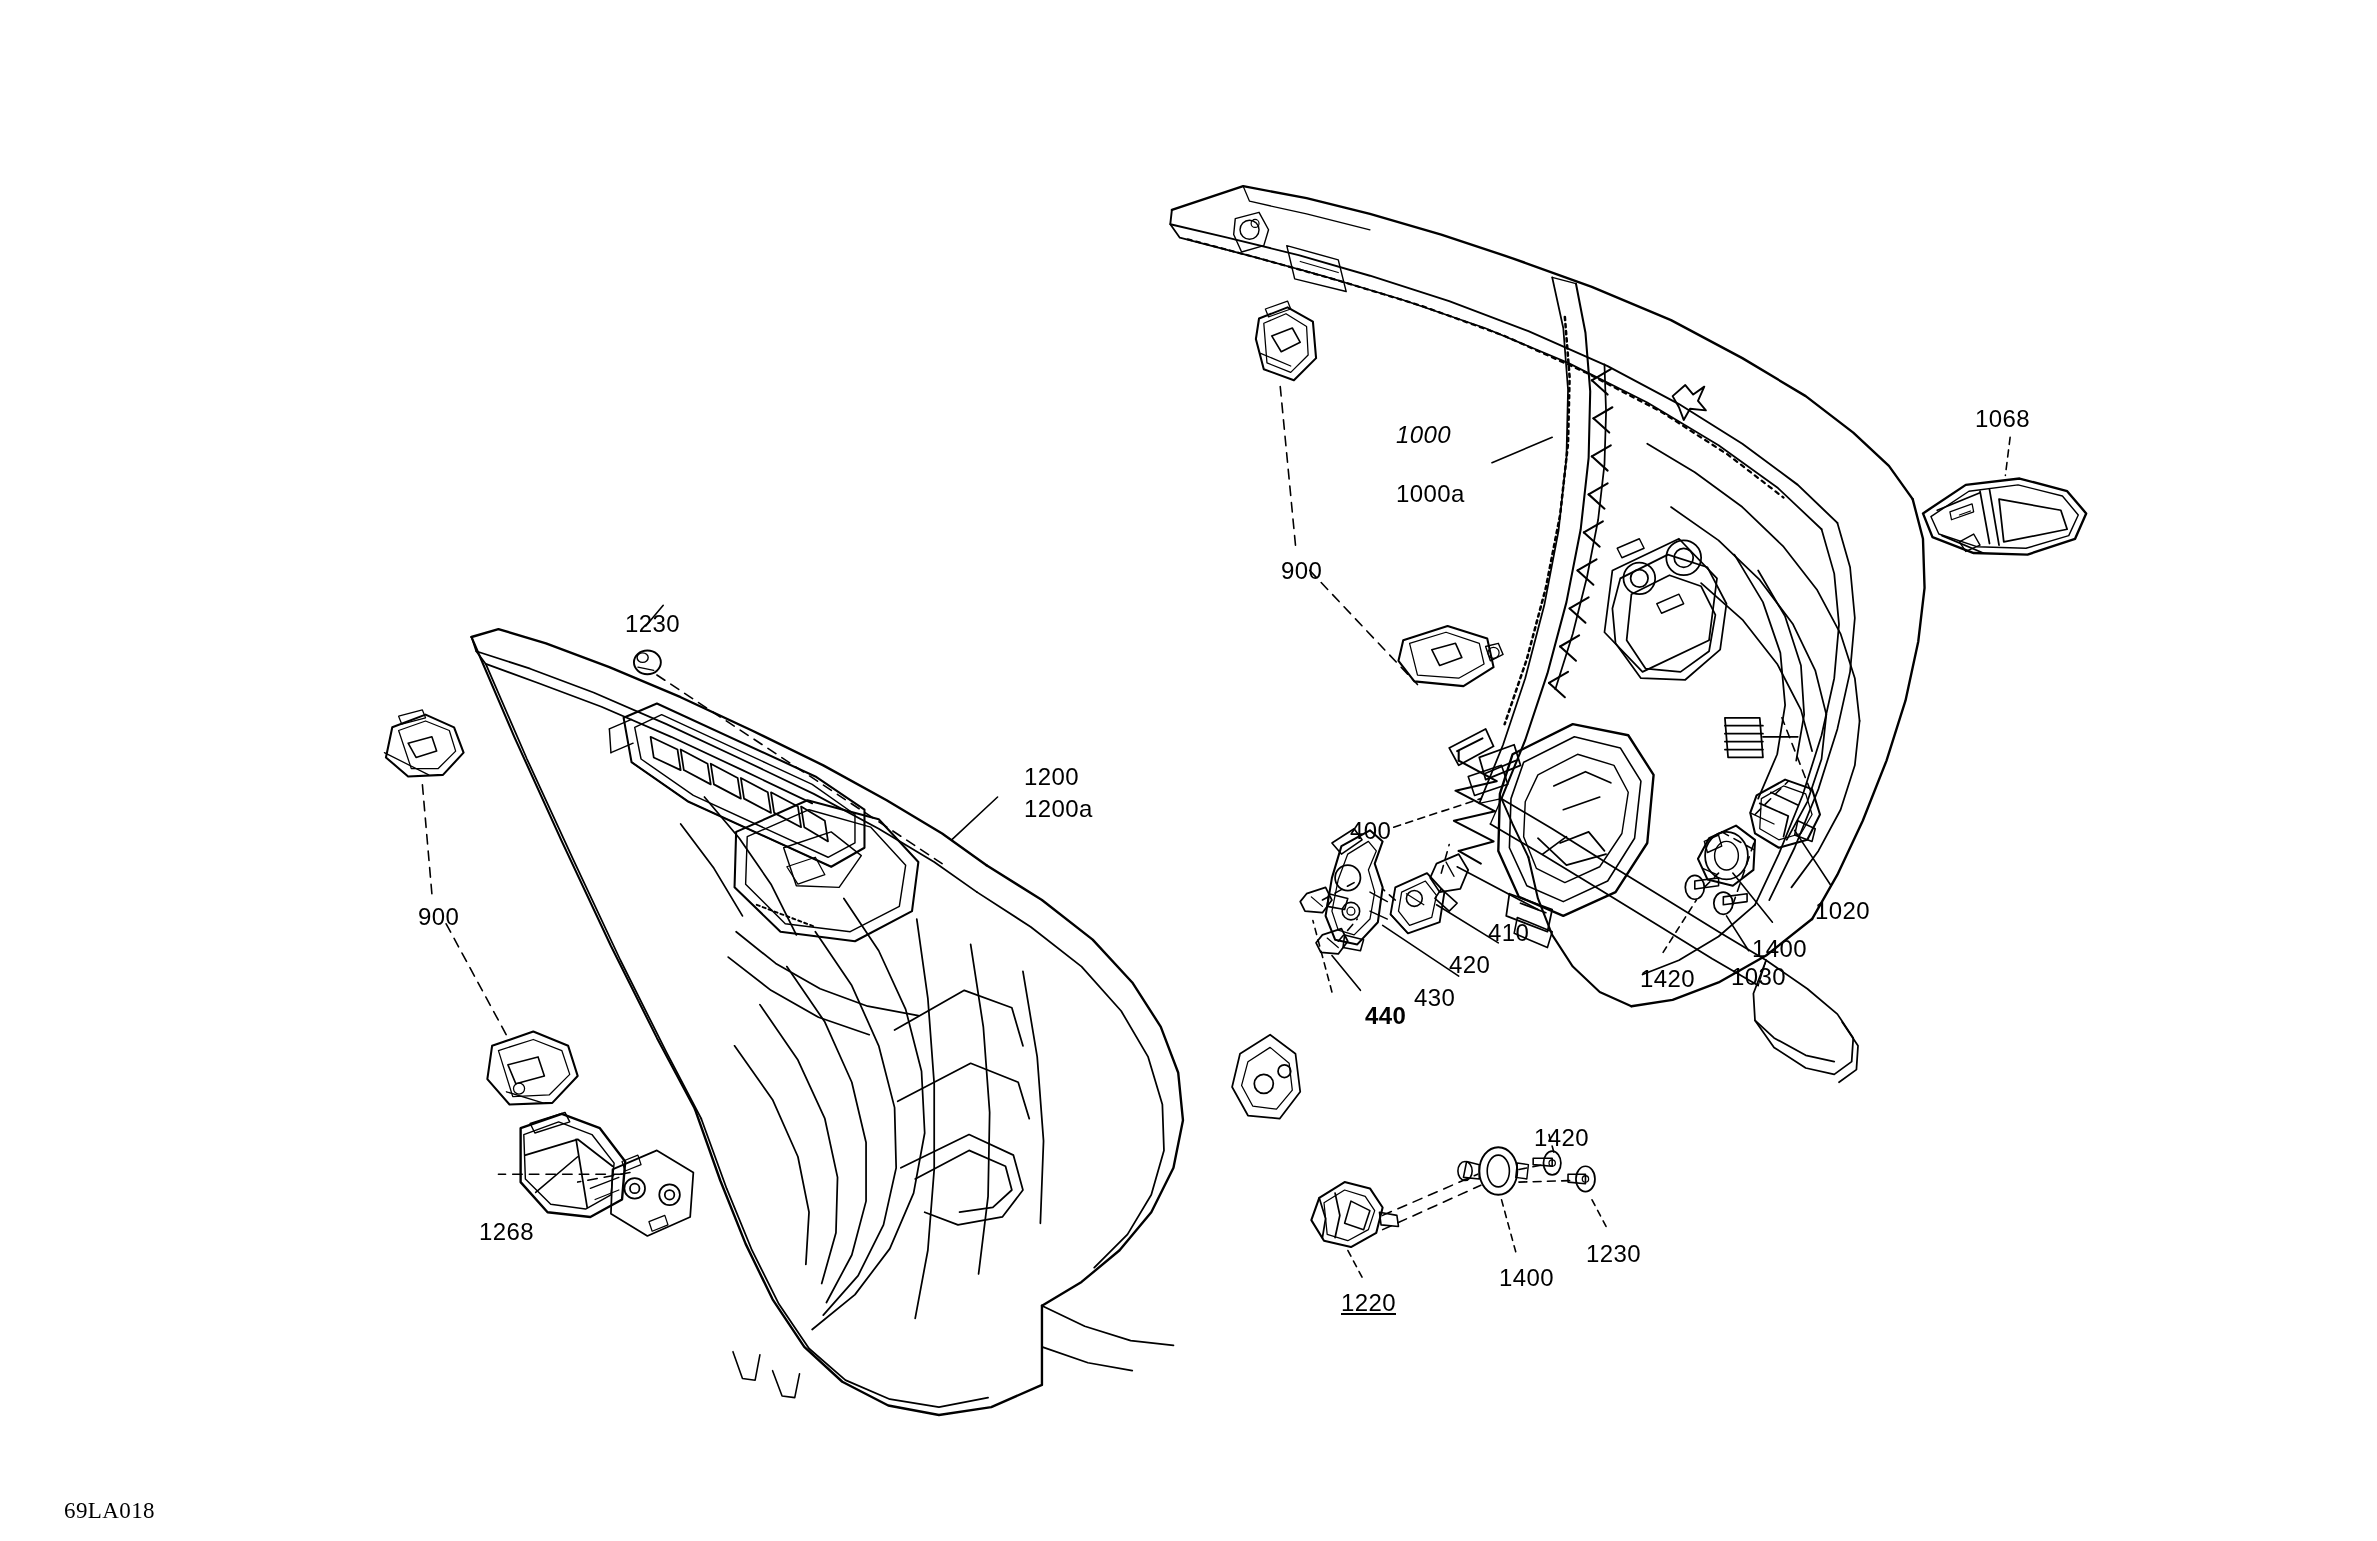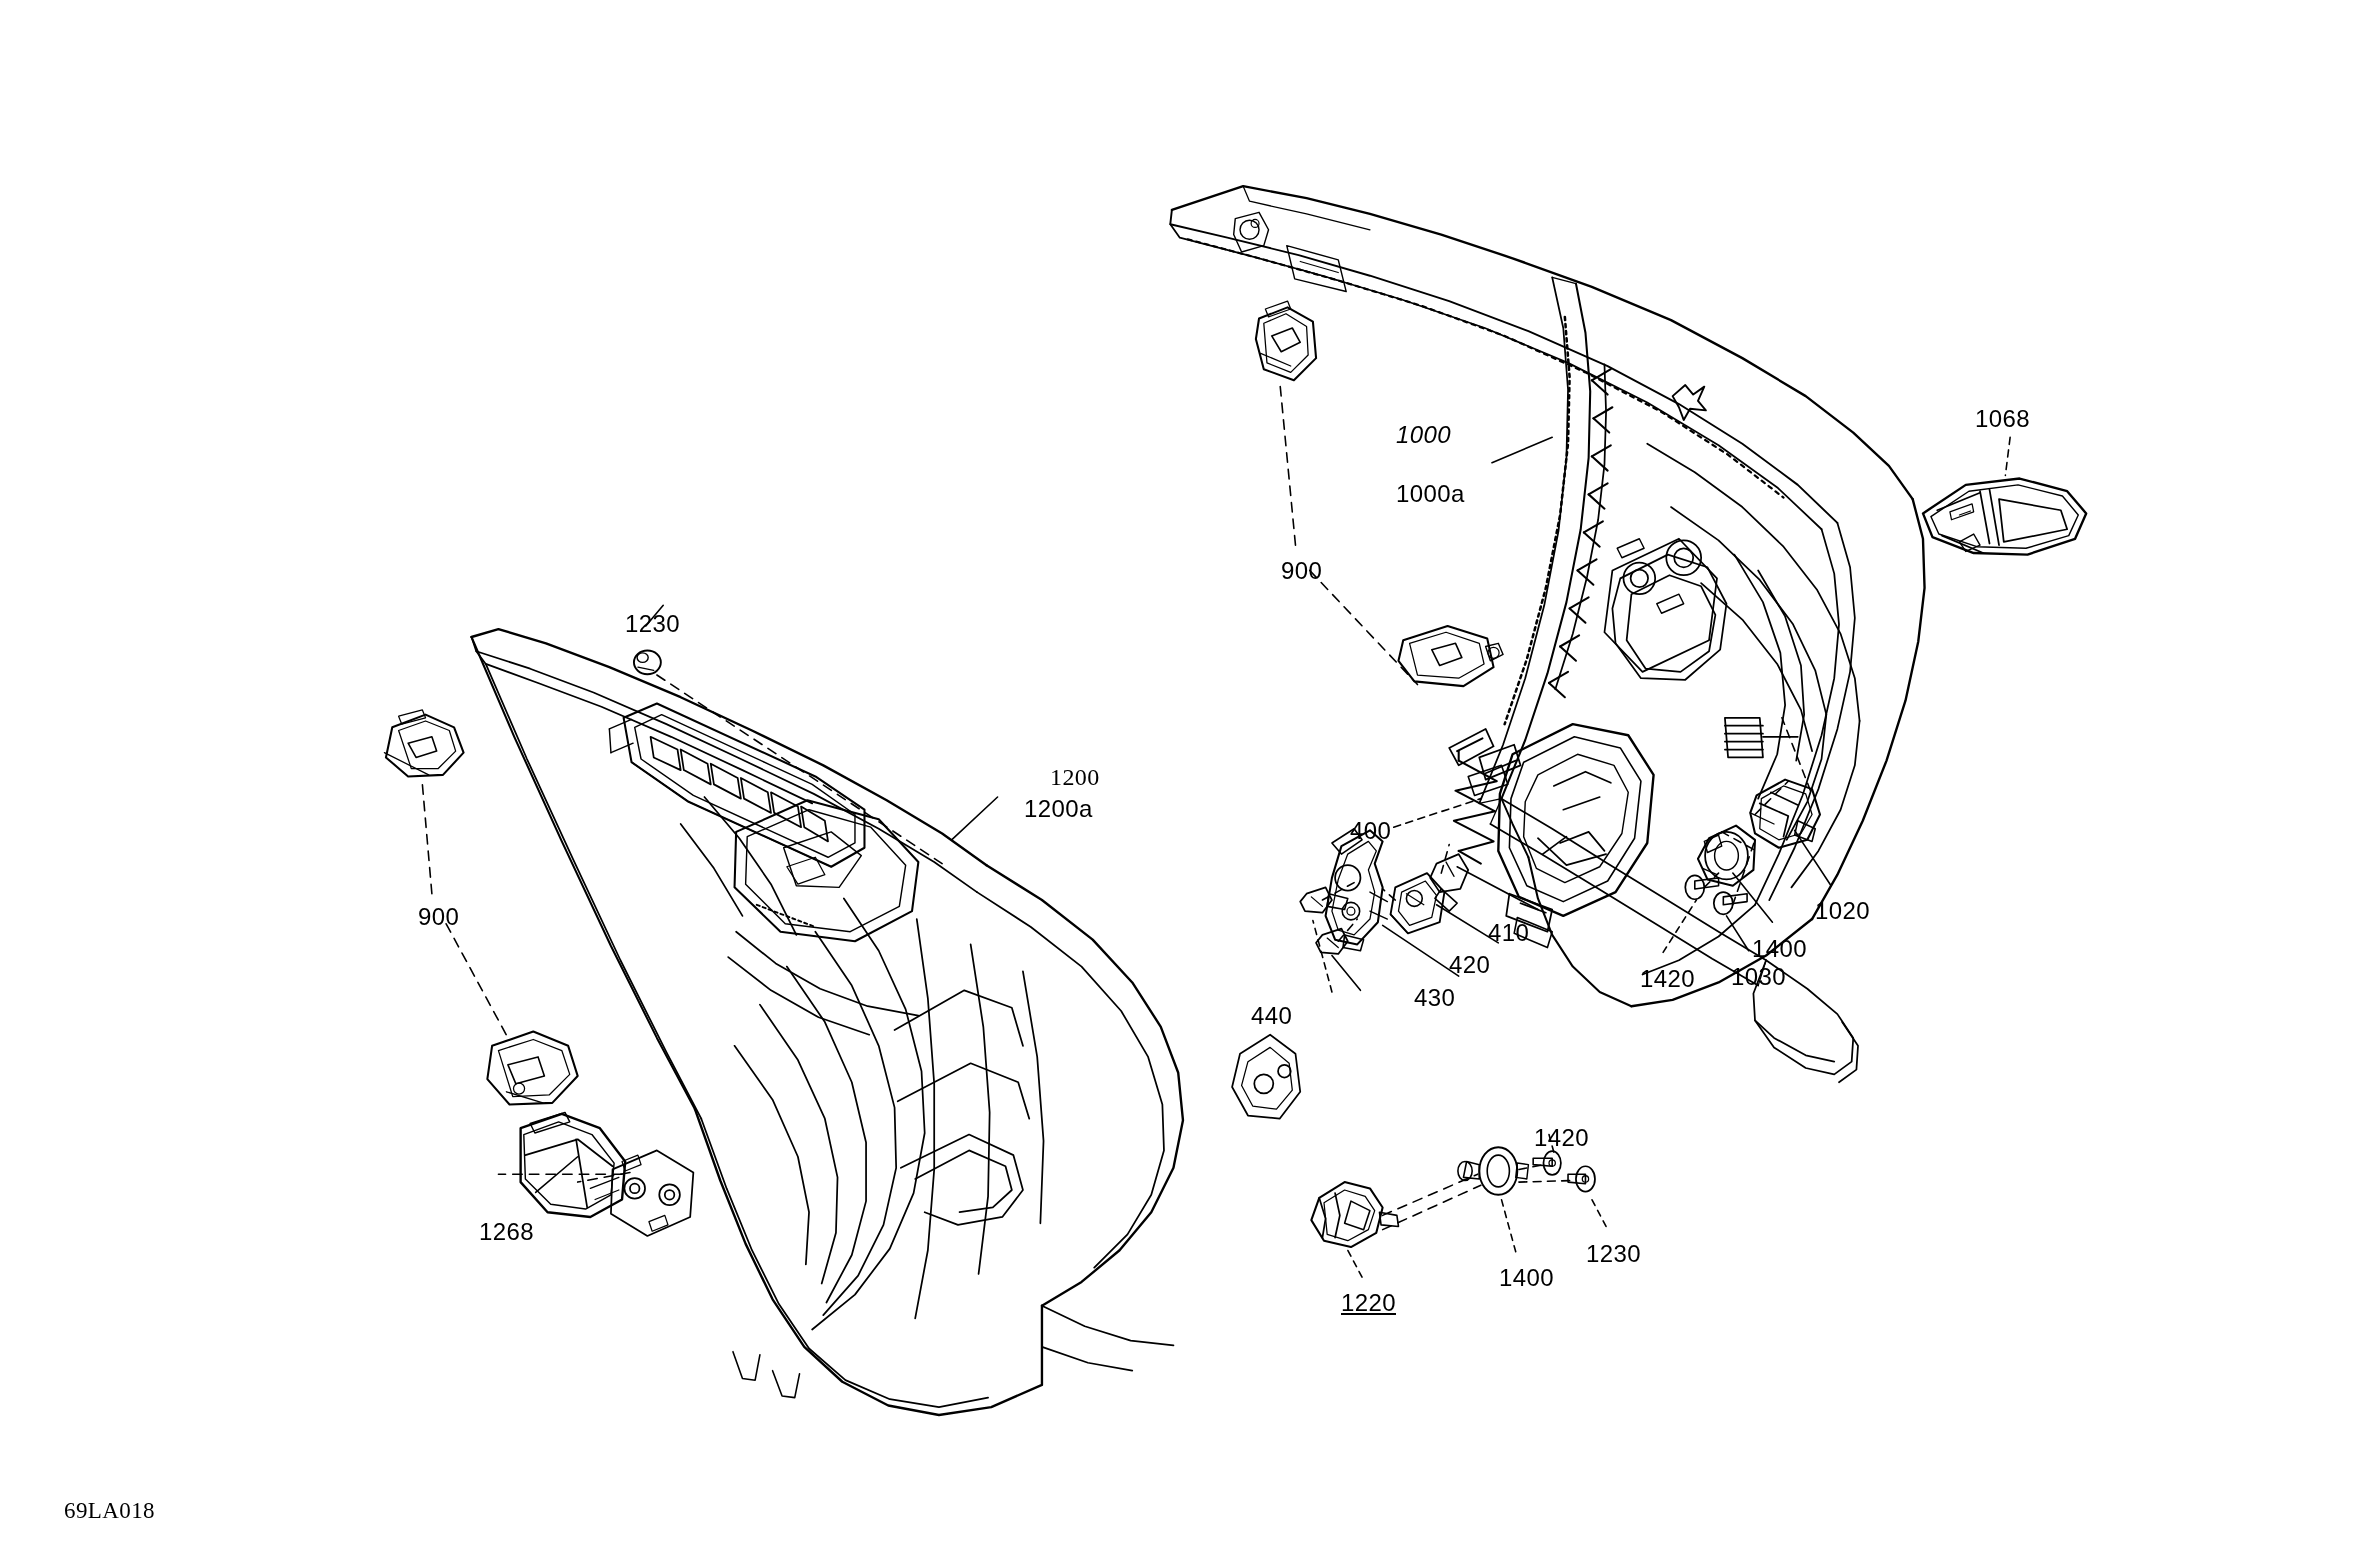--- a/index.html
+++ b/index.html
@@ -483,30 +483,30 @@
 
 <div class="callout" style="left:1952px;top:404px;">1068</div>
 
 <div class="callout" style="left:1373px;top:420px;font-style:italic;">1000</div>
 <div class="callout" style="left:1373px;top:479px;">1000a</div>
 
 <div class="callout" style="left:1258px;top:556px;">900</div>
 
 <div class="callout" style="left:602px;top:609px;">1230</div>
 
-<div class="callout" style="left:1027px;top:762px;font-family:Liberation Serif, serif;">1200</div>
+<div class="callout" style="left:1001px;top:762px;">1200</div>
 <div class="callout" style="left:1001px;top:794px;">1200a</div>
 
 <div class="callout" style="left:395px;top:902px;">900</div>
 
 <div class="callout" style="left:1327px;top:816px;">400</div>
 <div class="callout" style="left:1465px;top:918px;">410</div>
 <div class="callout" style="left:1426px;top:950px;">420</div>
 <div class="callout" style="left:1391px;top:983px;">430</div>
-<div class="callout" style="left:1228px;top:1001px;">440</div>
+<div class="callout" style="left:1342px;top:1001px;font-weight:bold;">440</div>
 
 <div class="callout" style="left:1792px;top:896px;">1020</div>
 <div class="callout" style="left:1729px;top:934px;">1400</div>
 <div class="callout" style="left:1708px;top:962px;">1030</div>
 <div class="callout" style="left:1617px;top:964px;">1420</div>
 
 <div class="callout" style="left:1511px;top:1123px;">1420</div>
 <div class="callout" style="left:1476px;top:1263px;">1400</div>
 <div class="callout" style="left:1563px;top:1239px;">1230</div>
 <div class="callout" style="left:1318px;top:1288px;text-decoration:underline;">1220</div>

